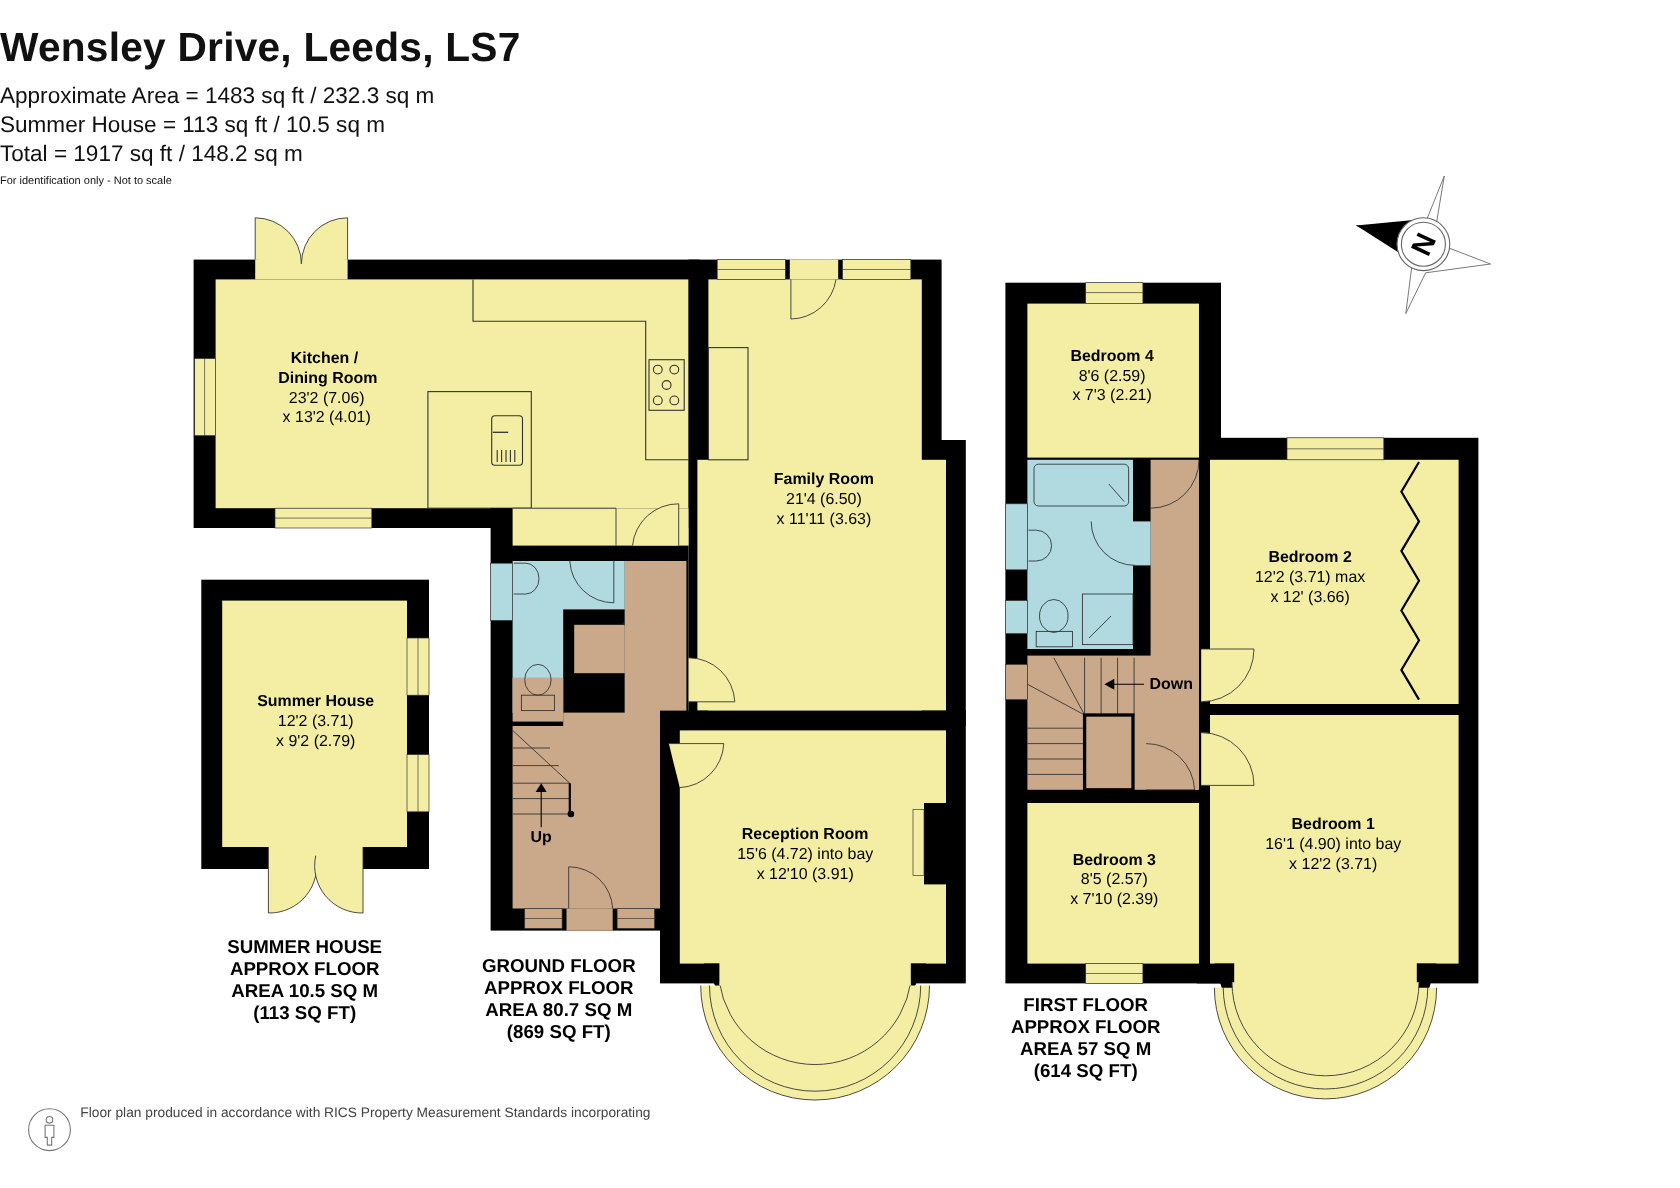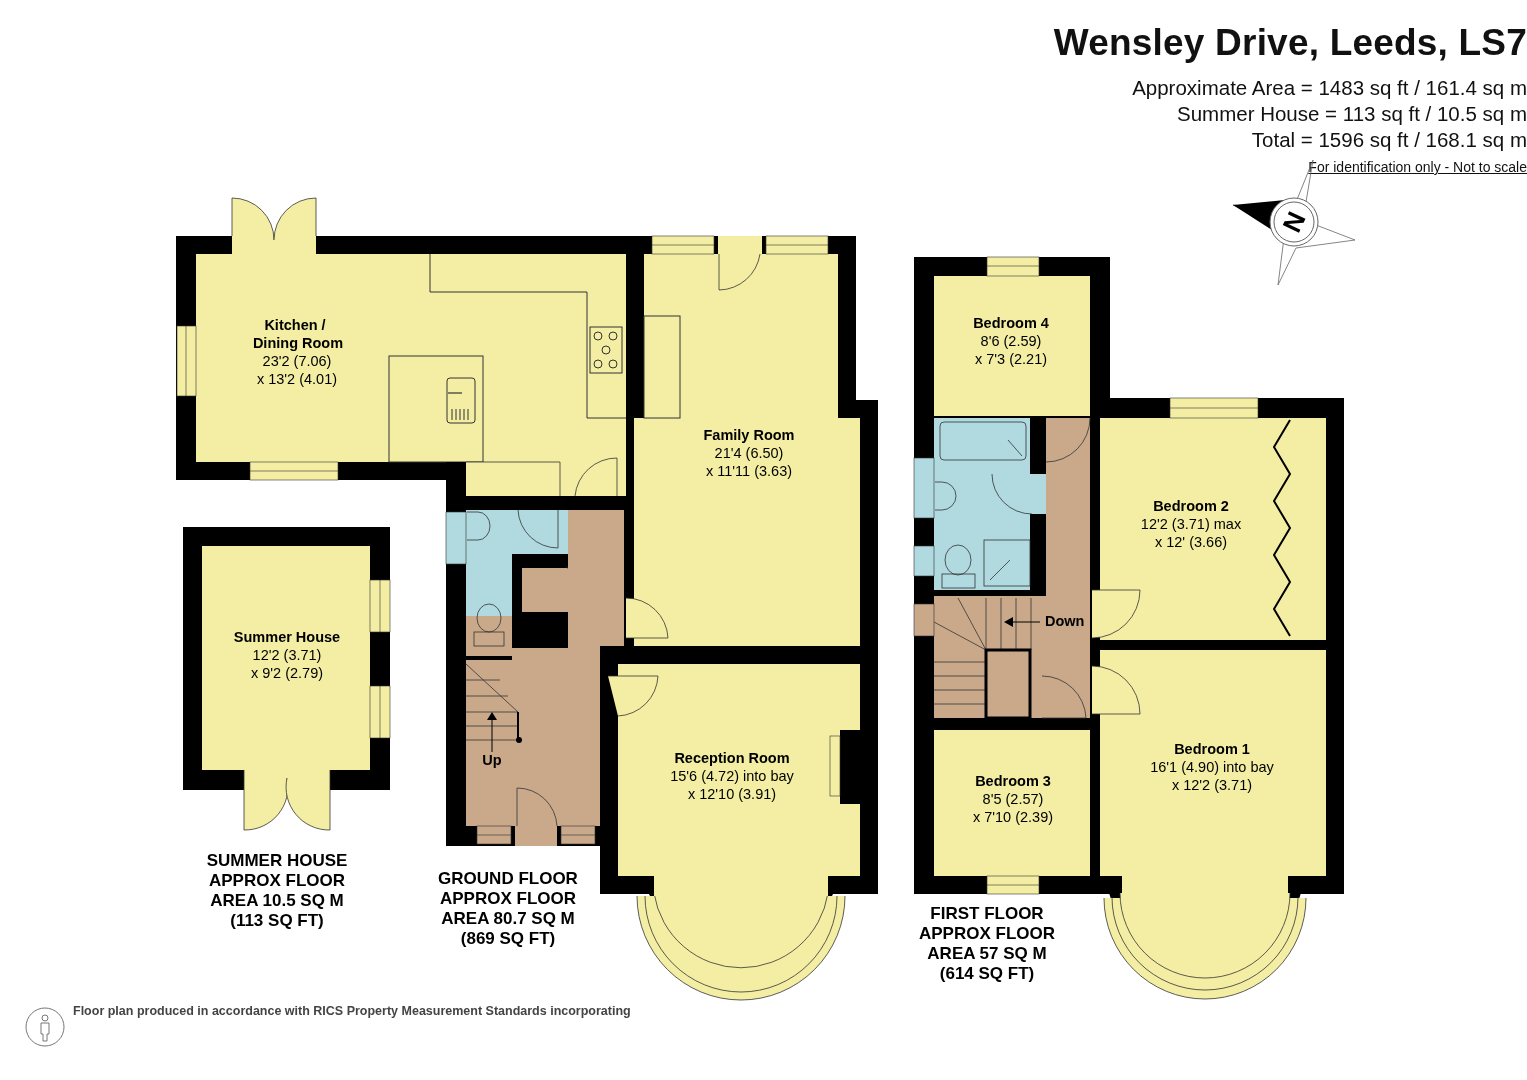--- a/index.html
+++ b/index.html
@@ -1,36 +1,36 @@
 <!DOCTYPE html>
 <html><head>
 <meta charset="utf-8">
 <style>
   html, body { margin: 0; padding: 0; background: #ffffff; }
   body { width: 1527px; height: 1080px; position: relative; overflow: hidden;
          font-family: "Liberation Sans", "DejaVu Sans", sans-serif; color: #111; }
-  .hdr { position: absolute; left: 0; width: 1527px; text-align: right; }
+  .hdr { position: absolute; left: 0; width: 1527px; text-align: left; }
   .title { top: 22px; font-size: 37px; font-weight: bold; letter-spacing: 0.2px; }
   .area-line { font-size: 20.5px; }
   .a1 { top: 76px; } .a2 { top: 102px; } .a3 { top: 128px; }
-  .note { top: 159px; font-size: 14px; text-decoration: underline; }
+  .note { top: 159px; font-size: 10px; }
   svg#plan { position: absolute; left: 0; top: 0; }
   .room-name { font-weight: bold; font-size: 14.5px; }
   .room-dim { font-size: 14.5px; }
   .floor-lbl { font-weight: bold; font-size: 17px; }
-  .footer { position: absolute; left: 73px; top: 1003px; font-size: 12.5px; color: #444; line-height: 16px; font-weight: bold; }
+  .footer { position: absolute; left: 73px; top: 1003px; font-size: 12.5px; color: #444; line-height: 16px; }
   .footer-icon { position: absolute; left: 24px; top: 1006px; width: 42px; height: 42px; }
 </style>
 </head>
 <body>
 
 <div class="hdr title">Wensley Drive, Leeds, LS7</div>
-<div class="hdr area-line a1">Approximate Area = 1483 sq ft / 161.4 sq m</div>
+<div class="hdr area-line a1">Approximate Area = 1483 sq ft / 232.3 sq m</div>
 <div class="hdr area-line a2">Summer House = 113 sq ft / 10.5 sq m</div>
-<div class="hdr area-line a3">Total = 1596 sq ft / 168.1 sq m</div>
+<div class="hdr area-line a3">Total = 1917 sq ft / 148.2 sq m</div>
 <div class="hdr note">For identification only - Not to scale</div>
 
 <svg id="plan" width="1527" height="1080" viewBox="0 0 1527 1080">
 
   <g>
     <polygon points="1313,160 1303,220 1355,240 1296,248 1278,285 1285,230 1233,205 1292,212" fill="none" stroke="#666" stroke-width="0.8"></polygon>
     <polygon points="1233,205 1285,200 1280,235" fill="#000"></polygon>
     <circle cx="1294" cy="222" r="24" fill="#fff" stroke="#666" stroke-width="1"></circle>
     <circle cx="1294" cy="222" r="20" fill="none" stroke="#666" stroke-width="1"></circle>
     <text x="1294" y="231" text-anchor="middle" font-size="26" font-weight="bold" transform="rotate(-65 1294 222)">N</text>

